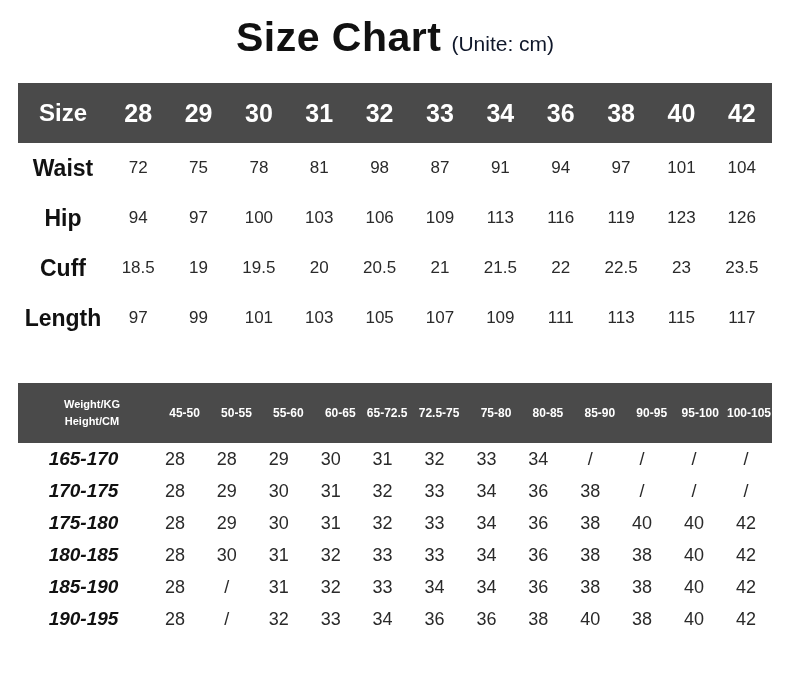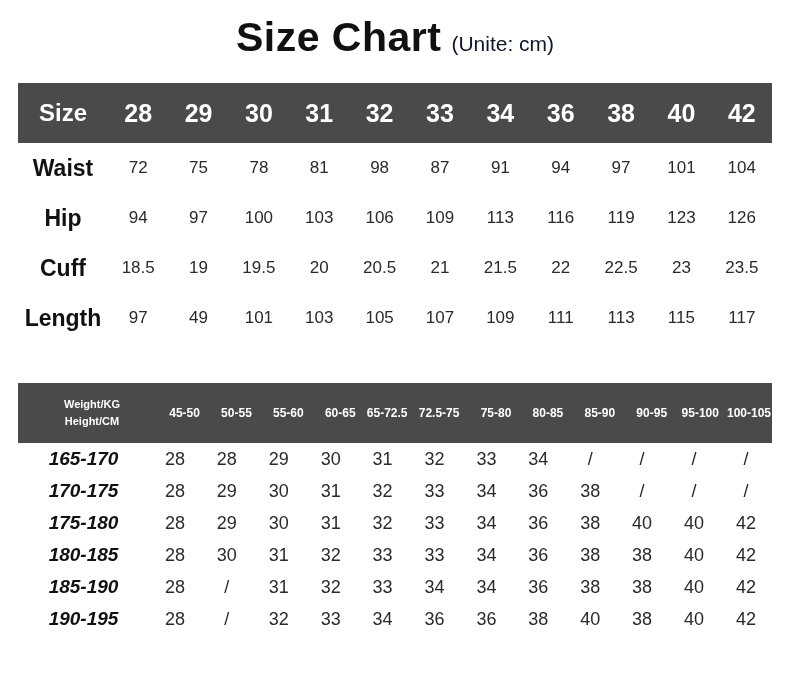--- a/index.html
+++ b/index.html
@@ -180,21 +180,21 @@
             <td>21</td>
             <td>21.5</td>
             <td>22</td>
             <td>22.5</td>
             <td>23</td>
             <td>23.5</td>
           </tr>
           <tr>
             <td class="lbl col-label">Length</td>
             <td>97</td>
-            <td>49</td>
+            <td>99</td>
             <td>101</td>
             <td>103</td>
             <td>105</td>
             <td>107</td>
             <td>109</td>
             <td>111</td>
             <td>113</td>
             <td>115</td>
             <td>117</td>
           </tr>

